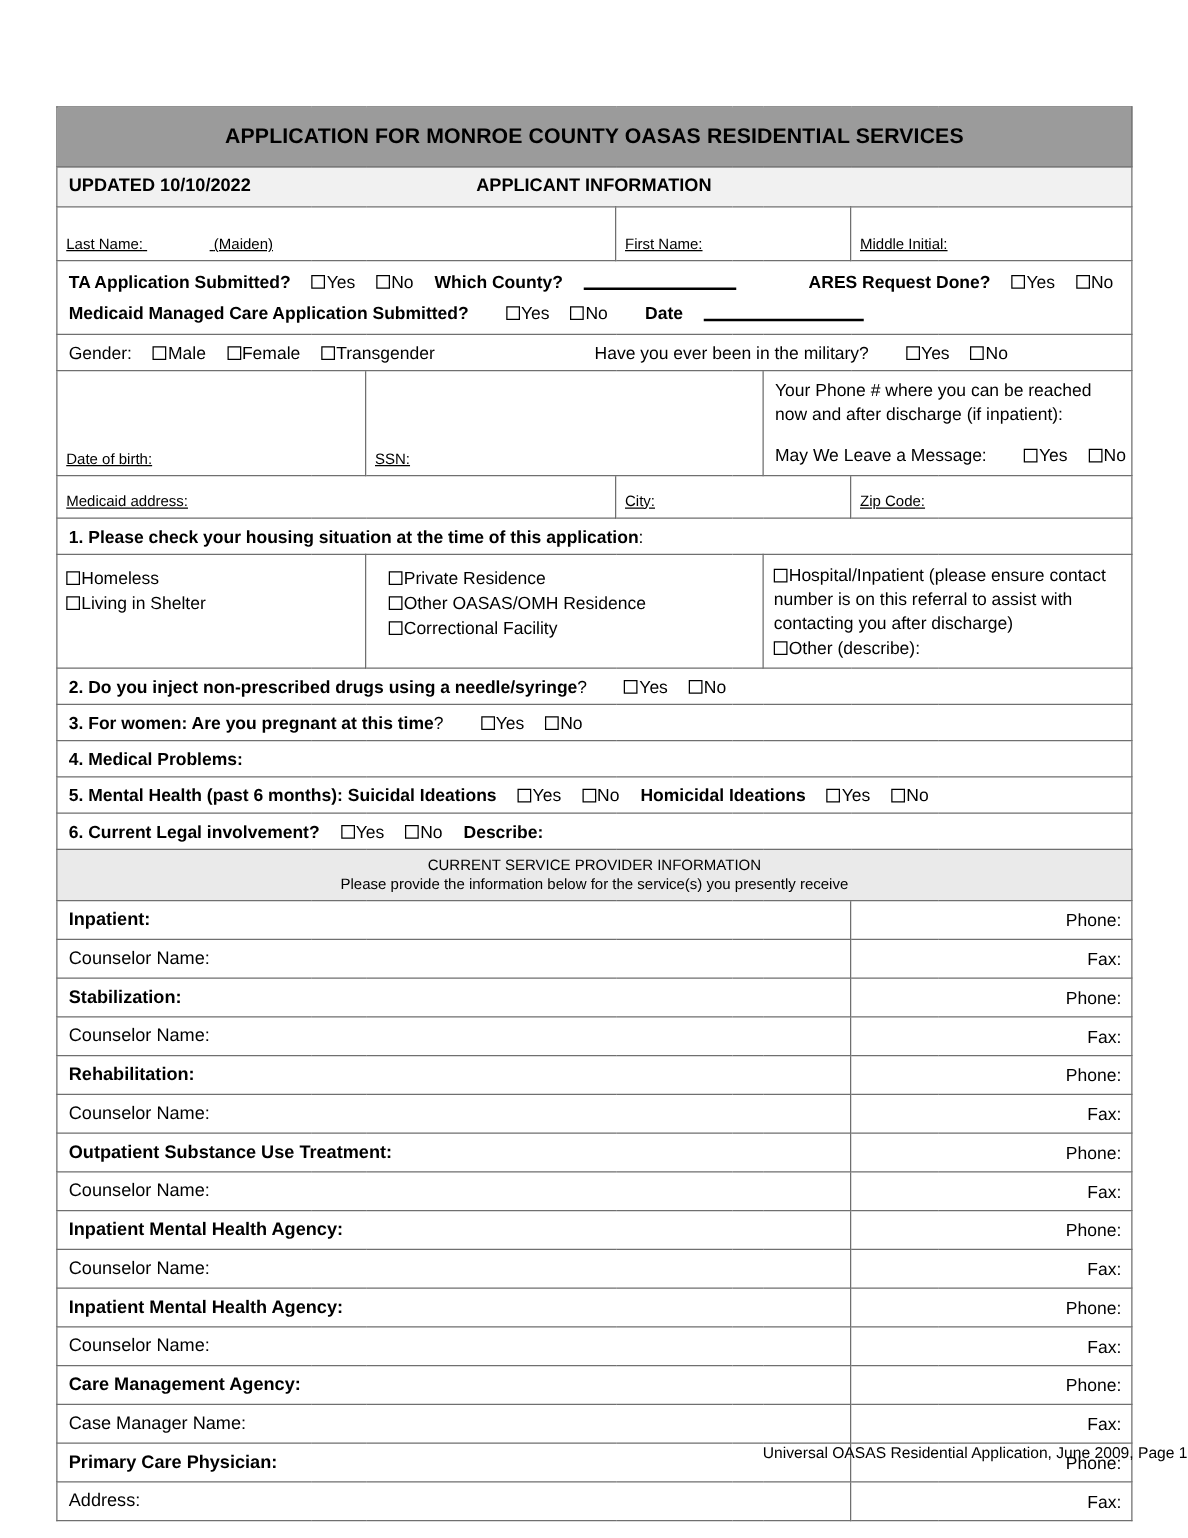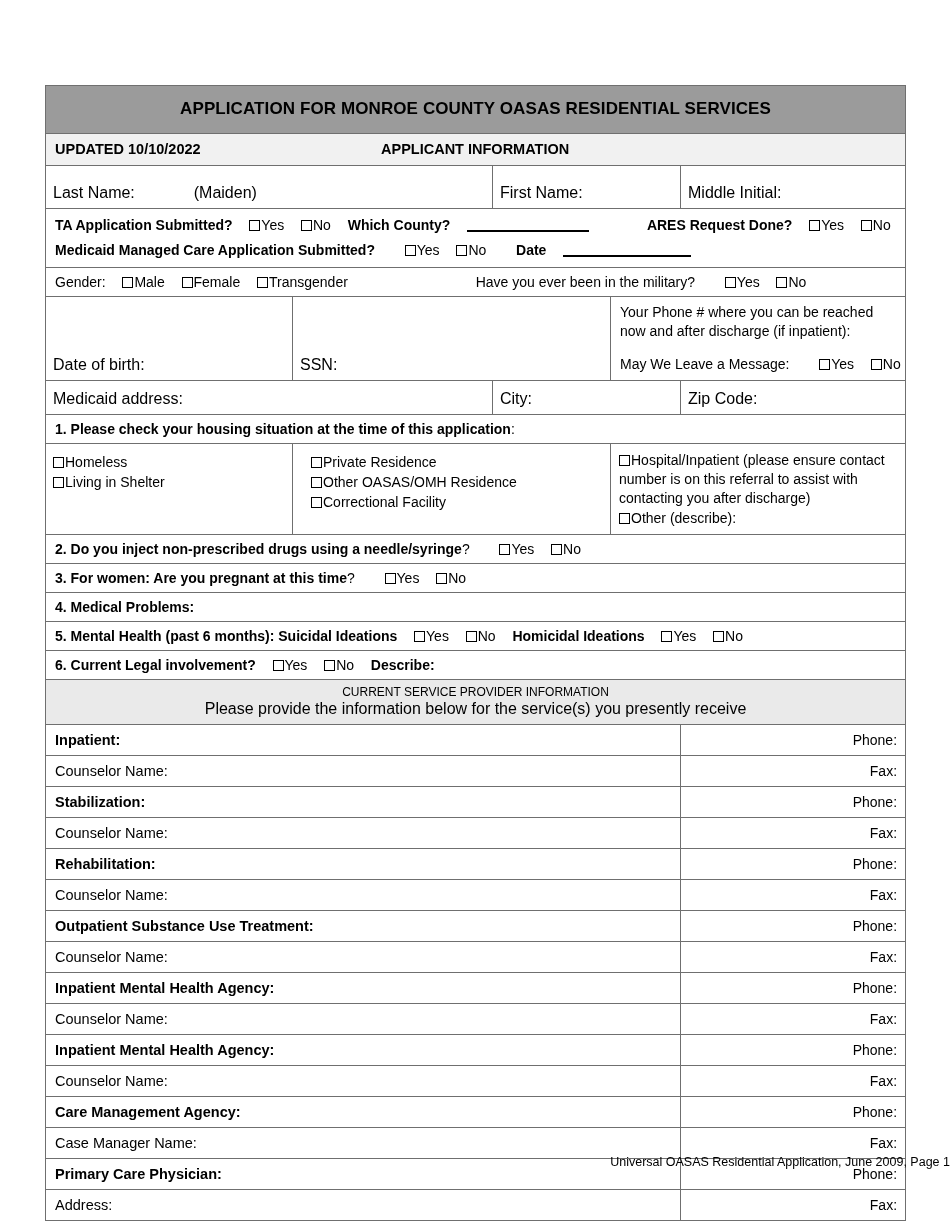--- a/index.html
+++ b/index.html
@@ -55,21 +55,22 @@
     position: relative;
     height: 16px;
   }
   .subbar .updated { position: absolute; left: 9px; top: 7px; }
   .subbar .appinfo { position: absolute; left: 335px; top: 7px; }
   .b { font-weight: bold; }
   
   .bottomlab {
     vertical-align: bottom !important;
     padding: 0 7px 6px 7px !important;
-    font-size: 16px;
+    font-size: 12px;
+    text-decoration: underline;
   }
   
   .cb {
     display: inline-block;
     width: 11px;
     height: 11px;
     border: 1.6px solid #000;
     background: #fff;
     vertical-align: -1px;
     margin-right: 1px;
@@ -103,21 +104,21 @@
     font-size: 14px;
     line-height: 1.38;
   }
   
   .svcbar {
     background: #eaeaea;
     text-align: center;
     padding: 5px 6px 6px 6px !important;
   }
   .svcbar .l1 { font-weight: normal; font-size: 12px; }
-  .svcbar .l2 { font-size: 16px; margin-top: 1px; }
+  .svcbar .l2 { font-size: 12px; margin-top: 1px; }
   .svc-name { padding: 7px 8px 7px 9px !important; font-size: 14.5px; }
   .svc-name.hdr { font-weight: bold; }
   .svc-contact { padding: 7px 8px 7px 8px !important; font-size: 14px; text-align: right; }
   
   .footer {
     position: absolute;
     left: 0;
     top: 1155px;
     width: 950px;
     text-align: right;

